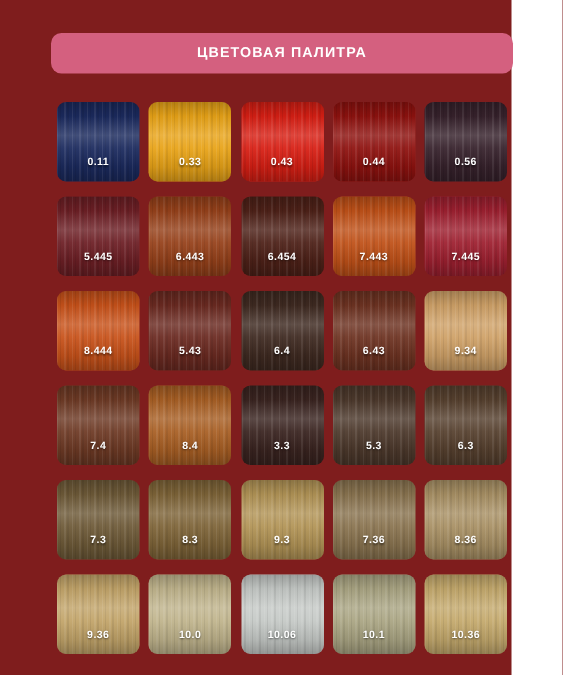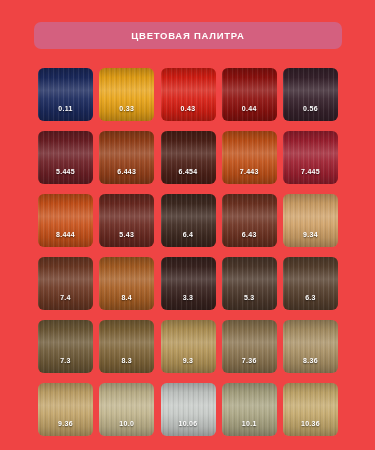--- a/index.html
+++ b/index.html
@@ -11,23 +11,23 @@
   }
 
   body {
     background: #ffffff;
     font-family: "Liberation Sans", sans-serif;
     -webkit-font-smoothing: antialiased;
   }
 
   .page {
     position: relative;
-    width: 375px;
+    width: 341px;
     height: 450px;
-    background: #ef4444;
+    background: #7f1d1d;
     padding: 0;
   }
 
   
   .header-banner {
     position: absolute;
     left: 34px;
     top: 22px;
     width: 308px;
     height: 27px;

